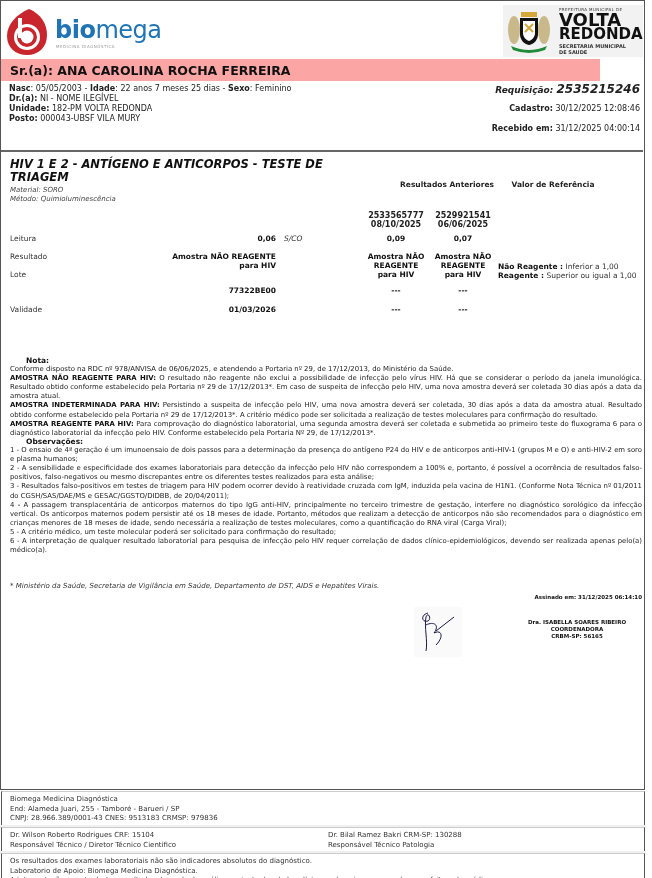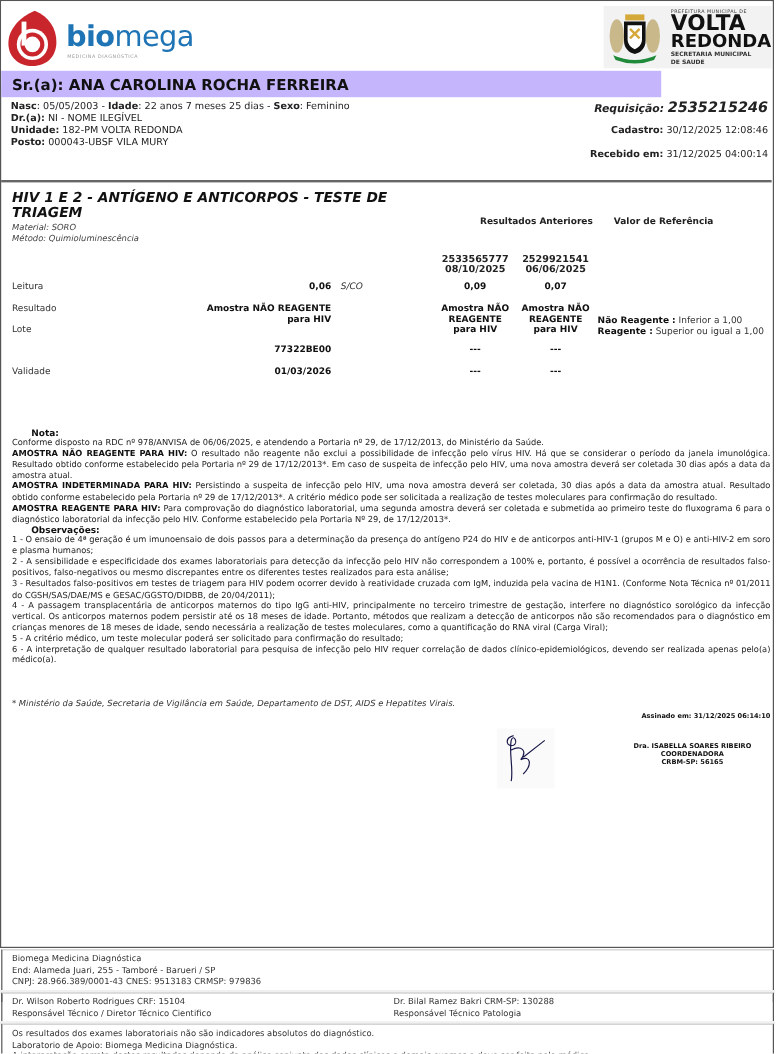--- a/index.html
+++ b/index.html
@@ -14,21 +14,21 @@
   .bio-word .light { font-weight: normal; }
   .bio-sub { position: absolute; left: 51px; top: 38px; font-size: 4px; color: #999; letter-spacing: 0.5px; }
 
   .vr-logo { position: absolute; left: 502px; top: 4px; width: 140px; height: 52px; background: #f2f2f2; }
   .crest { position: absolute; left: 4px; top: 3px; width: 44px; height: 46px; }
   .vr-pref { position: absolute; left: 56px; top: 2px; font-size: 4px; color: #333; letter-spacing: 0.4px; }
   .vr-volta { position: absolute; left: 56px; top: 8px; font-size: 18px; font-weight: bold; color: #111; line-height: 14px; }
   .vr-redonda { position: absolute; left: 56px; top: 22px; font-size: 15px; font-weight: bold; color: #111; line-height: 14px; }
   .vr-sec { position: absolute; left: 56px; top: 38px; font-size: 5px; font-weight: bold; color: #333; line-height: 6px; }
 
-  .patient-bar { position: absolute; left: 1px; top: 59px; width: 550px; height: 22px; background: #c4b5fd; }
+  .patient-bar { position: absolute; left: 1px; top: 59px; width: 599px; height: 22px; background: #fca5a5; }
   .patient-name { position: absolute; left: 9px; top: 4px; font-size: 12.5px; font-weight: bold; color: #111; }
 
   .pinfo { position: absolute; left: 9px; font-size: 8px; color: #222; line-height: 10px; }
   .pinfo b { font-weight: bold; }
   .rinfo { position: absolute; right: 12px; font-size: 8px; color: #222; text-align: right; }
   .req-num { font-size: 12px; font-weight: bold; }
 
   .sep { position: absolute; left: 1px; width: 642px; border-top: 2px solid #666; }
 
   .exam-title { position: absolute; left: 10px; top: 158px; font-size: 11.5px; font-weight: bold; font-style: italic; line-height: 13px; color: #111; width: 330px; }

